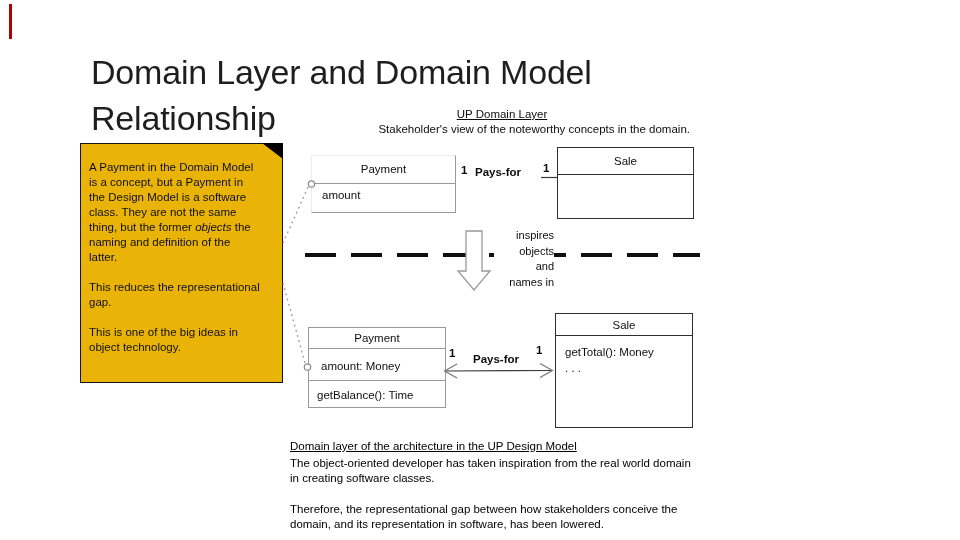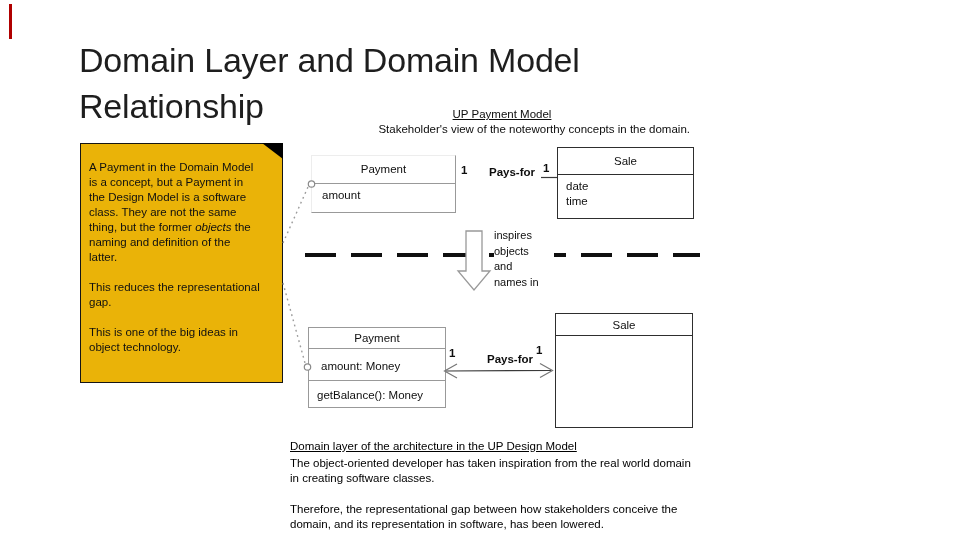--- a/index.html
+++ b/index.html
@@ -5,21 +5,21 @@
   html,body{margin:0;padding:0;background:#fff}
   .slide{position:relative;width:960px;height:540px;background:#ffffff;overflow:hidden;
          font-family:"Liberation Sans",sans-serif;color:#111}
   .abs{position:absolute;z-index:2}
   .layer{position:absolute;left:0;top:0;pointer-events:none}
   .under{z-index:1}
   .over{z-index:4}
 
   .accent{position:absolute;left:9px;top:4px;width:3px;height:35px;background:#b00000;z-index:5}
 
-  .title{left:75px;top:33px;margin:4px;font-size:34px;line-height:46px;font-weight:400;
+  .title{left:75px;top:33px;margin:16px;font-size:34px;line-height:46px;font-weight:400;
          color:#1e1e1e;white-space:pre-line;letter-spacing:-0.2px}
 
   .note{left:80px;top:143px;width:201px;height:238px;border:1px solid #151515;background:#eab308}
   .fold{position:absolute;top:-1px;right:-1px;width:21px;height:16px;background:#000;
         clip-path:polygon(0 0,100% 0,100% 100%)}
   .note-text{position:absolute;left:8px;top:16px;right:3px;font-size:11.5px;line-height:15px;
              white-space:pre-line;color:#101010}
   .note-text i{font-style:italic}
 
   .dm-head{left:302px;top:108px;width:400px;text-align:center;text-decoration:underline;font-size:11.5px;color:#0d0d0d}
@@ -42,29 +42,29 @@
   .bot-payment .nm{height:20px;line-height:21px;border-bottom:1px solid #999}
   .bot-payment .attr{height:20px;padding:11px 0 0 12px;border-bottom:1px solid #999}
   .bot-payment .ops{padding:8px 0 0 8px}
 
   .bot-sale{left:555px;top:313px;width:136px;height:113px}
   .bot-sale .nm{height:21px;line-height:22px;border-bottom:1px solid #2e2e2e}
   .bot-sale .attr{height:37px;padding:7px 0 0 9px;border-bottom:1px solid #2e2e2e;line-height:15px}
   .bot-sale .ops{padding:8px 0 0 9px;line-height:16px}
 
   .mult{font-weight:700;font-size:11.5px;color:#0d0d0d}
-  .assoc-label{font-weight:700;font-size:11.5px;text-align:right;color:#0d0d0d}
+  .assoc-label{font-weight:700;font-size:11.5px;text-align:left;color:#0d0d0d}
   .m-top-l{left:461px;top:164px}
   .lbl-top{left:475px;top:166px;width:60px}
   .m-top-r{left:543px;top:162px}
   .m-bot-l{left:449px;top:347px}
   .lbl-bot{left:473px;top:353px;width:60px}
   .m-bot-r{left:536px;top:344px}
 
-  .insp{left:494px;top:228px;width:60px;text-align:left;background:#fff;
+  .insp{left:494px;top:228px;width:60px;text-align:right;background:#fff;
         white-space:pre-line;line-height:15.5px;font-size:11px;color:#0d0d0d}
 
   .f-head{left:290px;top:440px;width:446px;text-align:left;text-decoration:underline;font-size:11.5px;color:#000}
   .f-para{white-space:pre-line;font-size:11.5px;line-height:15px;color:#000}
   .f-p1{left:290px;top:456px}
   .f-p2{left:290px;top:502px}
 </style>
 </head>
 <body>
 
@@ -90,51 +90,51 @@
 naming and definition of the
 latter.
 
 This reduces the representational
 gap.
 
 This is one of the big ideas in
 object technology.</span></div>
   </div>
 
-  <div class="dm-head abs">UP Payment Model</div>
+  <div class="dm-head abs">UP Domain Layer</div>
   <div class="dm-sub abs">Stakeholder's view of the noteworthy concepts in the domain.</div>
 
   <div class="cls top-payment abs">
     <div class="nm">Payment</div>
     <div class="sec">amount</div>
   </div>
 
   <div class="cls top-sale abs">
     <div class="nm">Sale</div>
-    <div class="sec pre">date
-time</div>
   </div>
 
   <div class="mult m-top-l abs">1</div>
   <div class="assoc-label lbl-top abs">Pays-for</div>
   <div class="mult m-top-r abs">1</div>
 
   <div class="insp abs">inspires
 objects
 and
 names in</div>
 
   <div class="cls bot-payment abs">
     <div class="nm">Payment</div>
     <div class="attr">amount: Money</div>
-    <div class="ops">getBalance(): Money</div>
+    <div class="ops">getBalance(): Time</div>
   </div>
 
   <div class="cls bot-sale abs">
     <div class="nm">Sale</div>
+    <div class="ops pre">getTotal(): Money
+. . .</div>
   </div>
 
   <div class="mult m-bot-l abs">1</div>
   <div class="assoc-label lbl-bot abs">Pays-for</div>
   <div class="mult m-bot-r abs">1</div>
 
   <div class="f-head abs">Domain layer of the architecture in the UP Design Model</div>
   <div class="f-para f-p1 abs">The object-oriented developer has taken inspiration from the real world domain
 in creating software classes.</div>
   <div class="f-para f-p2 abs">Therefore, the representational gap between how stakeholders conceive the

